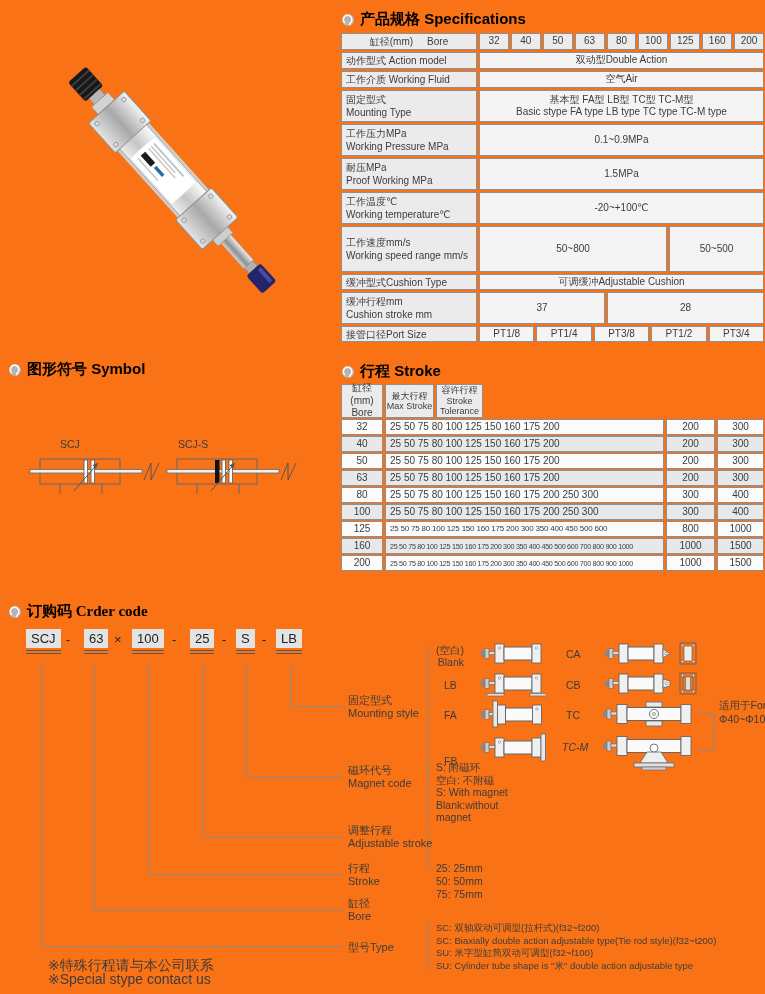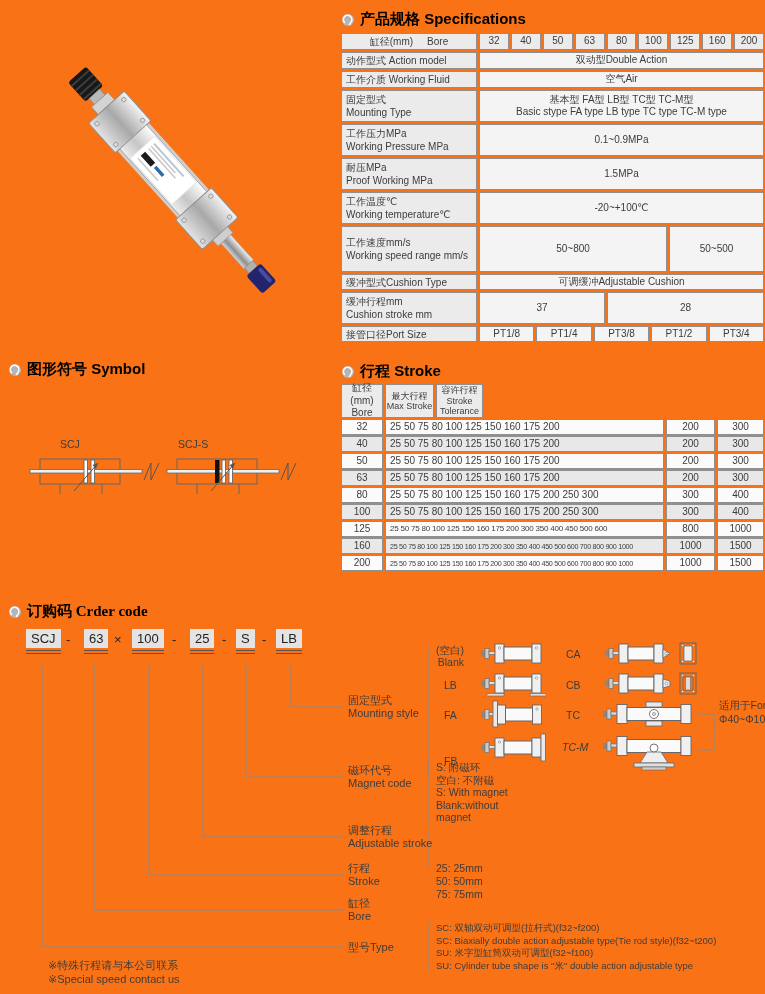--- a/index.html
+++ b/index.html
@@ -33,21 +33,21 @@
   
   .ob{position:absolute;text-align:center;font-size:13px;color:#222;}
   .ob .bx{display:block;background:#e3e3e3;padding:2px 5px;}
   .ob::after{content:"";display:block;height:2px;margin-top:2px;
              border-top:1px solid #555;border-bottom:1px solid #555;}
   .codesep{position:absolute;font-size:13px;color:#222;}
   .treelbl{position:absolute;font-size:11px;line-height:13px;color:#3c3c3c;white-space:nowrap;}
   .detail{position:absolute;font-size:10.5px;line-height:12.5px;color:#3c3c3c;white-space:nowrap;}
   .detail.sm{font-size:9.5px;}
   .mlabel{position:absolute;font-size:10.5px;color:#3c3c3c;white-space:nowrap;}
-  .footer{position:absolute;font-size:11px;line-height:14px;color:#3c3c3c;}
+  .footer{position:absolute;font-size:14px;line-height:14px;color:#3c3c3c;}
   svg{display:block;}
 </style>
 </head>
 <body>
 
 <div class="page">
 
   <div class="abs" style="left:22px;top:40px;width:300px;height:280px;">
     <svg width="300" height="280" viewBox="0 0 300 280">
       <defs>
@@ -568,16 +568,16 @@
 
   <div class="detail sm" style="left:436px;top:922px;">
     <div>SC: 双轴双动可调型(拉杆式)(f32~f200)</div>
     <div>SC: Biaxially double action adjustable type(Tie rod style)(f32~t200)</div>
     <div>SU: 米字型缸筒双动可调型(f32~f100)</div>
     <div>SU: Cylinder tube shape is "米" double action adjustable type</div>
   </div>
 
   <div class="footer" style="left:48px;top:958px;">
     <div>※特殊行程请与本公司联系</div>
-    <div>※Special speed contact us</div>
+    <div>※Special stype contact us</div>
   </div>
 
 </div>
 
 </body></html>

